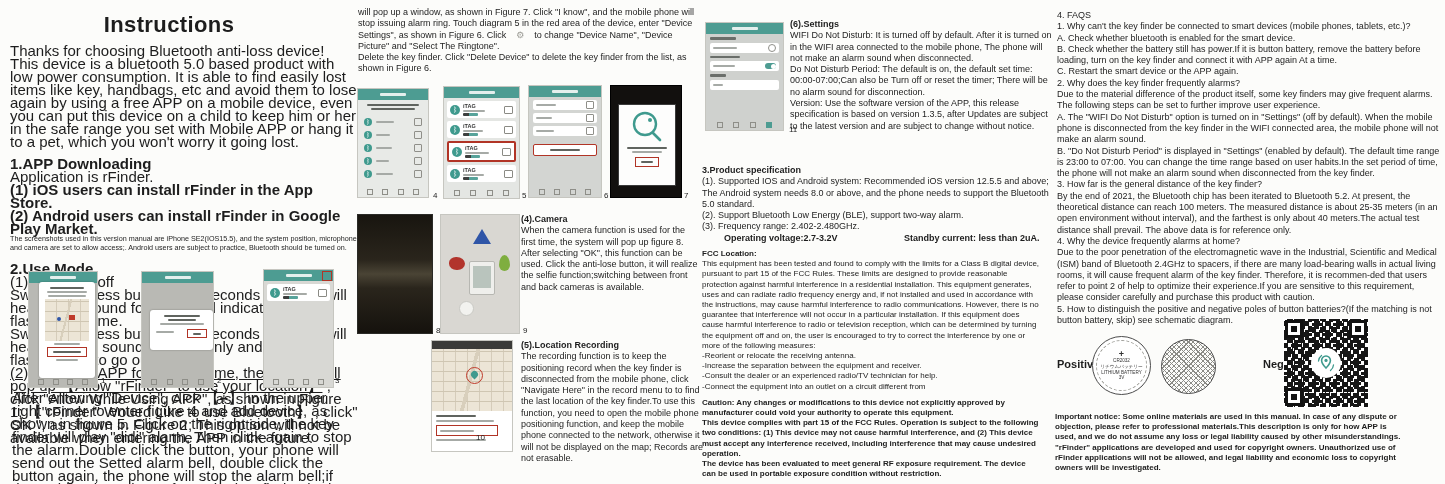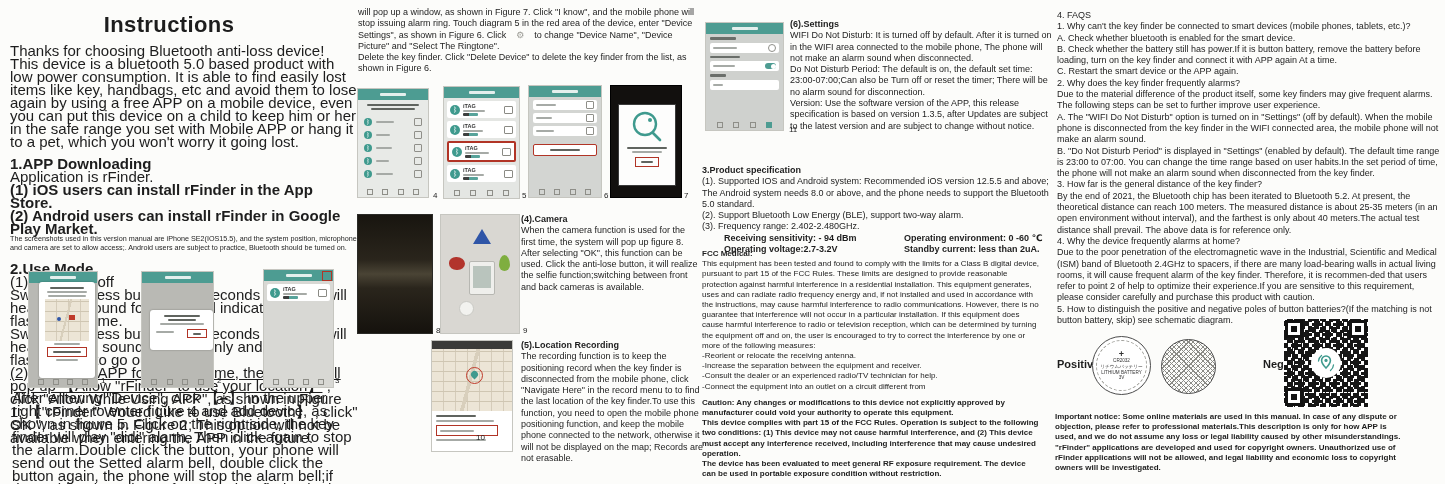--- a/index.html
+++ b/index.html
@@ -389,41 +389,37 @@
         <span class="navdot"></span>
         <span class="navdot"></span>
         <span class="navdot on"></span>
     </div>
   </div>
   <span class="figlabel" style="left:789px;top:125px;">11</span>
 
   <div class="abs" style="left:790px;top:19px;width:266px;">
     <p class="t9 b">(6).Settings</p>
     <p class="t9">WIFI Do Not Disturb: It is turned off by default. After it is turned on in the WIFI area connected to the mobile phone, The phone will not make an alarm sound when disconnected.</p>
-    <p class="t9">Do Not Disturb Period: The default is on, the default set time: 23:00-07:00;Can also be Turn off or reset the timer; There will be no alarm sound for disconnection.</p>
+    <p class="t9">Do Not Disturb Period: The default is on, the default set time: 00:00-07:00;Can also be Turn off or reset the timer; There will be no alarm sound for disconnection.</p>
     <p class="t9">Version: Use the software version of the APP, this release specification is based on version 1.3.5, after Updates are subject to the latest version and are subject to change without notice.</p>
   </div>
 
   <div class="abs" style="left:702px;top:165px;width:352px;">
     <p class="t9 b">3.Product specification</p>
     <p class="t9">(1). Supported IOS and Android system: Recommended iOS version 12.5.5 and above; The Android system needs 8.0 or above, and the phone needs to support the Bluetooth 5.0 standard.</p>
     <p class="t9">(2). Support Bluetooth Low Energy (BLE), support two-way alarm.</p>
     <p class="t9">(3). Frequency range: 2.402-2.480GHz.</p>
     <div class="t9 b" style="display:flex;padding-left:22px;">
-      <span style="width:180px;">Receiving sensitivity: - 94 dBm</span>
-      <span>Operating environment: 0 -60 ℃</span>
-    </div>
-    <div class="t9 b" style="display:flex;padding-left:22px;">
       <span style="width:180px;">Operating  voltage:2.7-3.2V</span>
       <span>Standby current: less than 2uA.</span>
     </div>
   </div>
 
   <div class="abs" style="left:702px;top:249px;width:338px;">
-    <p class="t8 b">FCC Medical:</p>
+    <p class="t8 b">FCC Location:</p>
     <p class="t8">This equipment has been tested and found to comply with the limits for a Class B digital device, pursuant to part 15 of the FCC Rules. These limits are designed to provide reasonable protection against harmful interference in a residential installation. This equipment generates, uses and can radiate radio frequency energy and, if not installed and used in accordance with the instructions, may cause harmful interference to radio communications. However, there is no guarantee that interference will not occur in a particular installation. If this equipment does cause harmful interference to radio or television reception, which can be determined by turning the equipment off and on, the user is encouraged to try to correct the interference by one or more of the following measures:</p>
     <div>
         <p class="t8">-Reorient or relocate the receiving antenna.</p>
         <p class="t8">-Increase the separation between the equipment and receiver.</p>
         <p class="t8">-Consult the dealer or an experienced radio/TV technician for help.</p>
         <p class="t8">-Connect the equipment into an outlet on a circuit different from</p>
       </div>
     <div style="height:6px;"></div>
     <p class="t8 b">Caution: Any changes or modifications to this device not explicitly approved by manufacturer could void your authority to operate this equipment.</p>
     <p class="t8 b">This device complies with part 15 of the FCC Rules. Operation is subject to the following two conditions: (1) This device may not cause harmful interference, and (2) This device must accept any interference received, including interference that may cause undesired operation.</p>

